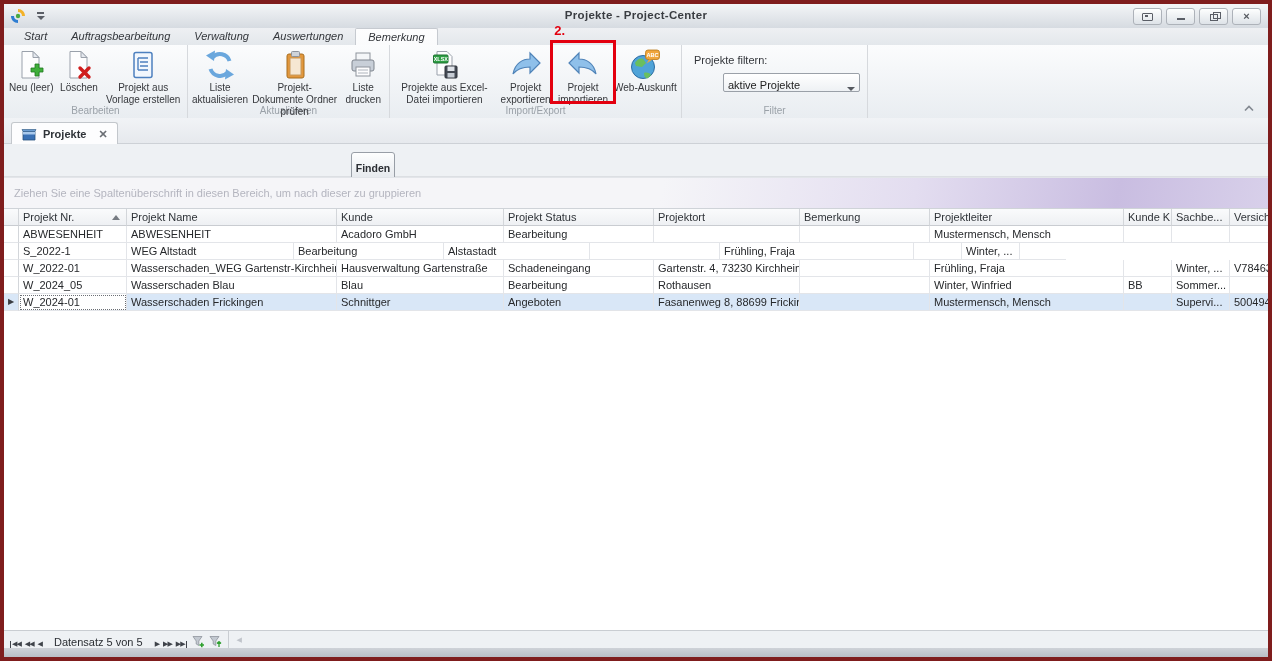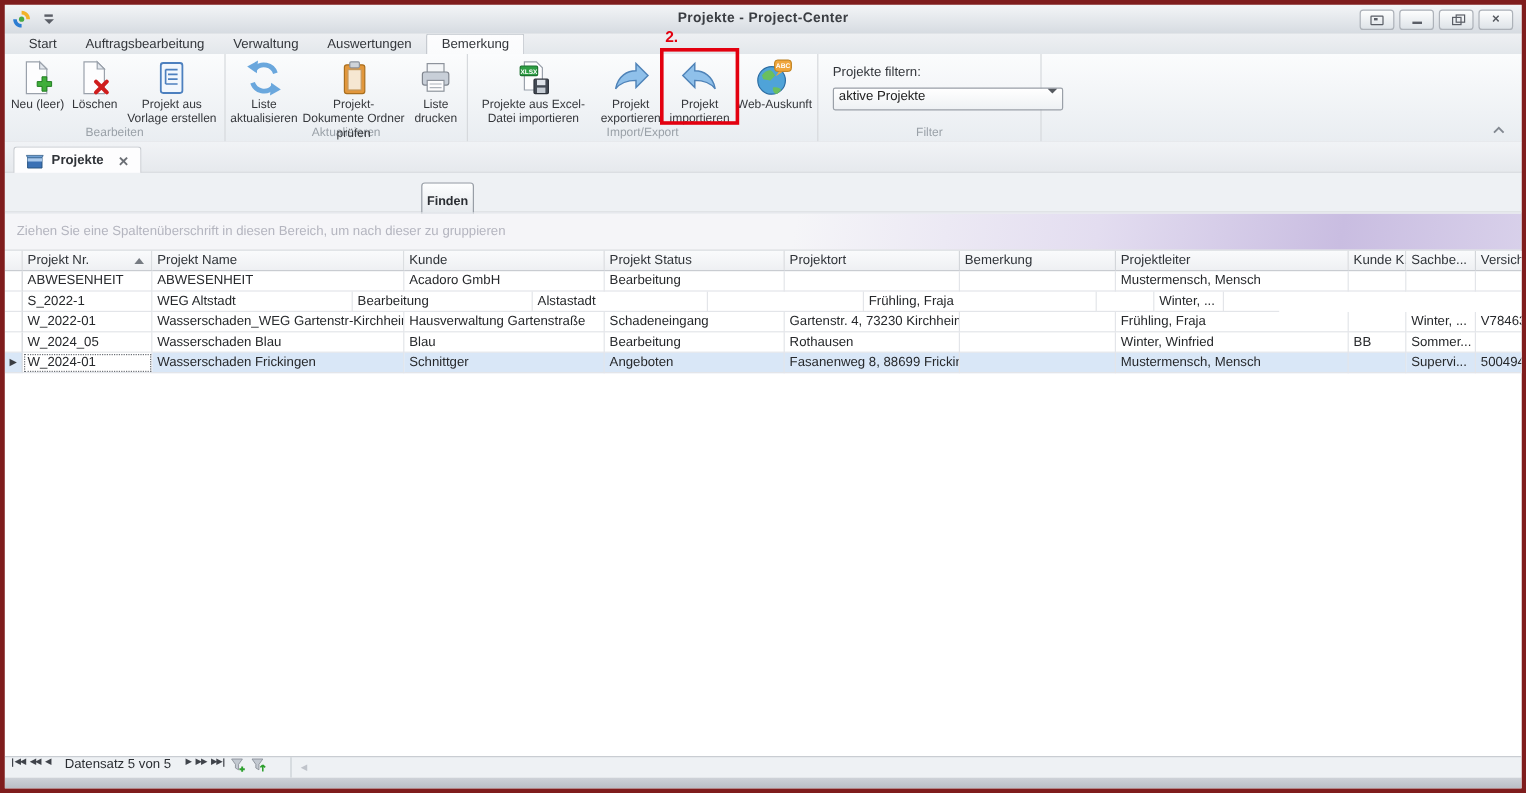--- a/index.html
+++ b/index.html
@@ -21,40 +21,40 @@
     background:linear-gradient(#fdfefe,#dee3e8);display:flex;align-items:center;justify-content:center;
     color:#55595f;font-size:11px;line-height:1;cursor:default;}
   .g-screen{width:9px;height:6px;border:1px solid #5a5e66;border-radius:1px;position:relative;}
   .g-screen::after{content:"";position:absolute;left:2px;top:1px;width:3px;height:2px;background:#5a5e66;}
   .g-min{width:8px;height:2px;background:#5a5e66;margin-top:5px;}
   .g-rest{width:6px;height:5px;border:1px solid #5a5e66;position:relative;margin:2px 0 0 0;}
   .g-rest::before{content:"";position:absolute;left:2px;top:-3px;width:6px;height:5px;border:1px solid #5a5e66;background:transparent;}
   .g-close{font-weight:bold;font-size:11px;}
   
   .tabrow{position:absolute;left:0;top:24px;right:0;height:17px;
-    background:linear-gradient(#eef0f3,#e3e7eb);display:flex;align-items:center;padding-left:8px;}
+    background:linear-gradient(#eef0f3,#e3e7eb);display:flex;align-items:flex-start;padding-left:8px;font-style:italic;}
   .rtab{padding:2px 12px 2px;color:#33363b;white-space:nowrap;cursor:default;}
   .rtab.active{background:linear-gradient(#fdfdfe,#fafbfc);border:1px solid #c6cad0;border-bottom:none;
     border-radius:2px 2px 0 0;margin-bottom:-1px;padding-bottom:3px;}
   
   .ribbon{position:absolute;left:0;top:41px;right:0;height:73px;
     background:linear-gradient(#fbfcfd,#e9edf1);border-bottom:1px solid #c6cad0;display:flex;overflow:visible;}
   .rgroup{position:relative;border-right:1px solid #d6d9dd;display:flex;flex-direction:column;box-sizing:border-box;}
   .rgroup-buttons{flex:1;display:flex;align-items:flex-start;padding:2px 2px 0;}
   .rgroup-label{height:14px;line-height:13px;text-align:center;color:#9aa1a8;font-size:10px;}
   .rbtn{position:relative;display:flex;flex-direction:column;align-items:center;height:56px;
     padding:2px 2px 0;box-sizing:border-box;cursor:default;border-radius:2px;}
   .rbtn .ric{width:32px;height:32px;flex:0 0 32px;}
   .rbtn .lbl{text-align:center;line-height:1.18;margin-top:1px;color:#35373b;font-size:10px;white-space:pre-line;}
   .hl-rect{position:absolute;left:-4px;right:-4px;top:-7px;bottom:-1px;border:3px solid #e3000f;z-index:6;pointer-events:none;}
   .hl-step{position:absolute;left:0px;top:-24px;color:#e3000f;font-weight:bold;font-size:13px;z-index:6;}
   .filter-inner{padding:7px 10px 0;position:relative;}
   .filter-lbl{color:#33363b;margin-bottom:7px;}
-  .filter-select{width:192px;height:19px;border:1px solid #9aa0a8;border-radius:2px;box-sizing:border-box;
-    background:linear-gradient(#ffffff,#eef1f4);display:flex;align-items:flex-start;padding:0 4px;cursor:default;}
+  .filter-select{width:137px;height:19px;border:1px solid #9aa0a8;border-radius:2px;box-sizing:border-box;
+    background:linear-gradient(#ffffff,#eef1f4);display:flex;align-items:flex-end;padding:0 4px;cursor:default;margin-left:29px;}
   .filter-select .val{flex:1;color:#222;}
   .caret-down{width:0;height:0;border-left:4px solid transparent;border-right:4px solid transparent;border-top:4px solid #55595f;}
   .rgroup.fill{flex:1;border-right:none;}
   .ribbon-collapse{position:absolute;right:12px;bottom:5px;width:14px;height:10px;cursor:default;}
   
   .doctab-row{position:absolute;left:0;top:114px;right:0;height:26px;
     background:linear-gradient(#f1f3f6,#e6e9ed);border-bottom:1px solid #cdd1d6;box-sizing:border-box;padding:4px 0 0 7px;}
   .doctab{display:inline-flex;align-items:center;gap:6px;height:22px;background:#fdfdfe;
     border:1px solid #c3c7cc;border-bottom:none;border-radius:3px 3px 0 0;padding:0 9px;cursor:default;text-align:right;}
   .doctab .dlbl{font-weight:bold;color:#2f3338;}
@@ -90,21 +90,21 @@
   .c9{width:58px;flex:0 0 58px;}
   .c10{width:46px;flex:0 0 46px;border-right:none;}
   .sort-up{width:0;height:0;border-left:4px solid transparent;border-right:4px solid transparent;
     border-bottom:5px solid #767b82;margin-left:auto;margin-right:2px;}
   .grow.sel .gc{background:#d9e7f7;}
   .grow.sel .gc.fc{background:#fff;outline:1px dotted #6b6f75;outline-offset:-2px;}
   .row-arrow{font-size:8px;color:#3a3d42;line-height:15px;}
   
   .navigator{position:absolute;left:0;right:0;bottom:9px;height:18px;background:#eef1f4;
     border-top:1px solid #c9cdd2;display:flex;align-items:center;box-sizing:border-box;}
-  .nav-inner{display:flex;align-items:flex-start;height:100%;padding:0 20px 0 5px;border-right:1px solid #c9cdd2;gap:4px;}
+  .nav-inner{display:flex;align-items:flex-end;height:100%;padding:0 6px 0 5px;border-right:1px solid #c9cdd2;gap:4px;}
   .nbtn{display:inline-flex;align-items:center;cursor:default;}
   .tri{font-style:normal;font-size:7px;letter-spacing:-1px;color:#3f434a;}
   .nbar{display:inline-block;width:1px;height:7px;background:#3f434a;margin:0 1px;}
   .nav-text{margin:0 8px;color:#2b2e33;}
   .hscroll-left{margin-left:8px;font-size:7px;color:#c0c4cb;}
   .bottom-strip{position:absolute;left:0;right:0;bottom:0;height:9px;background:linear-gradient(#ced2d8,#b9bec5);}
   svg{display:block;}
 </style>
 </head>
 <body>

